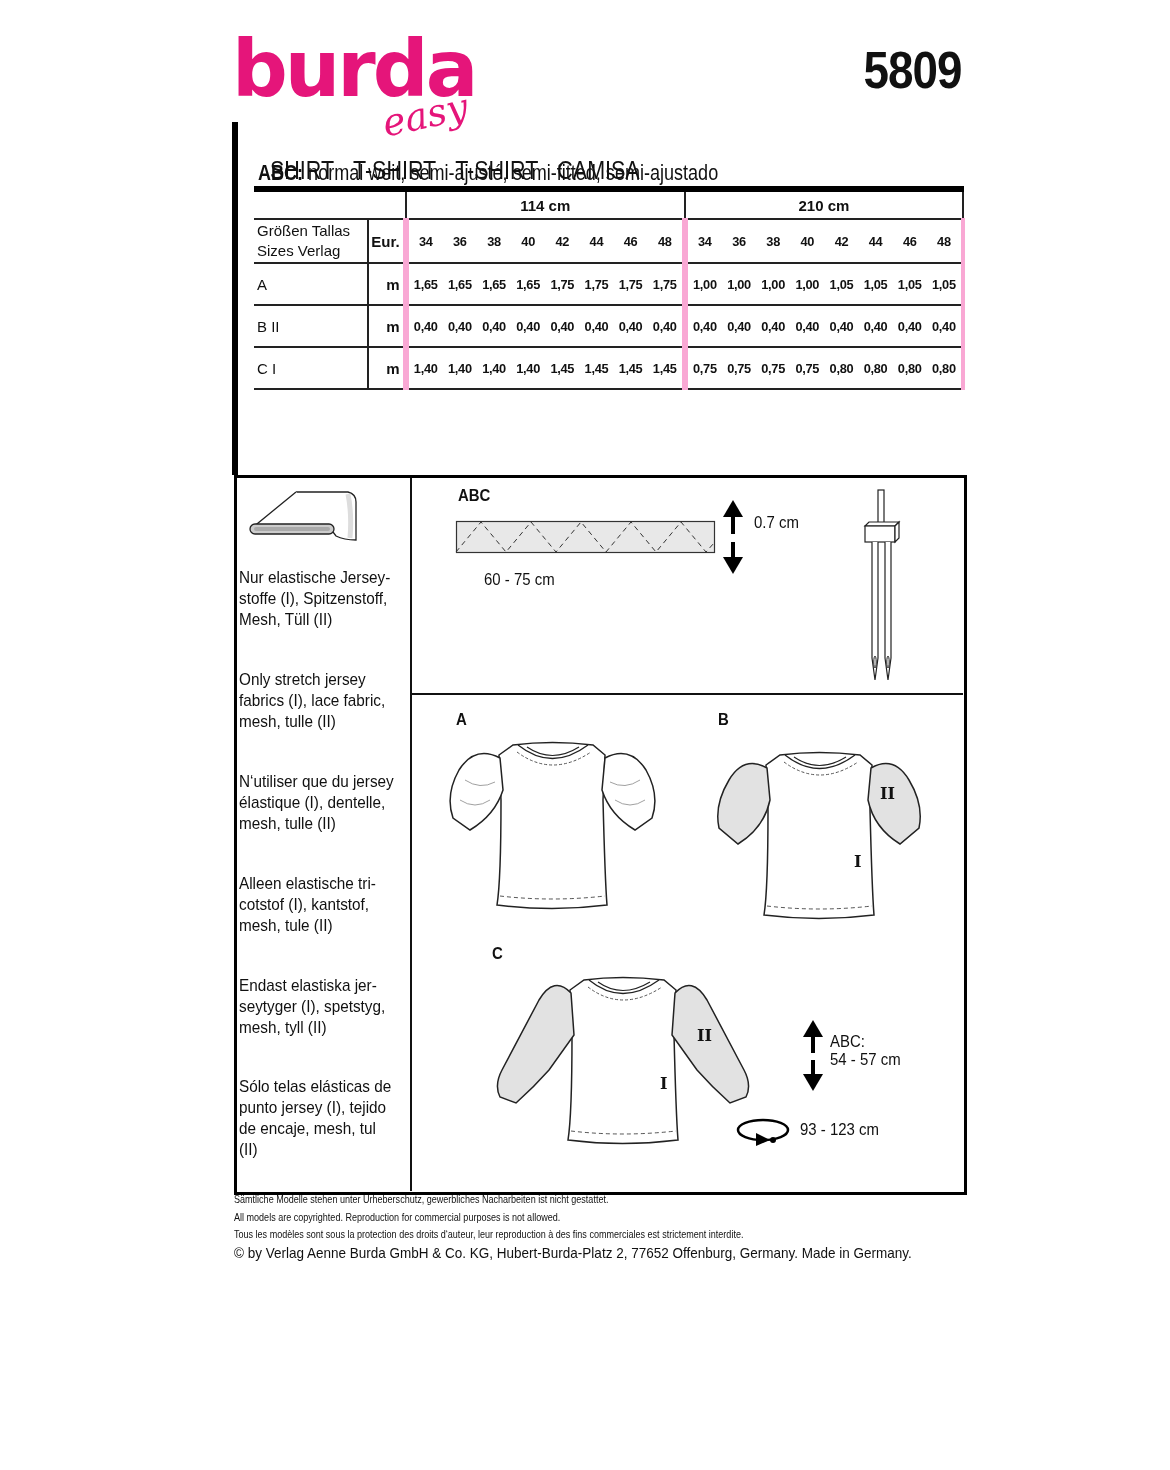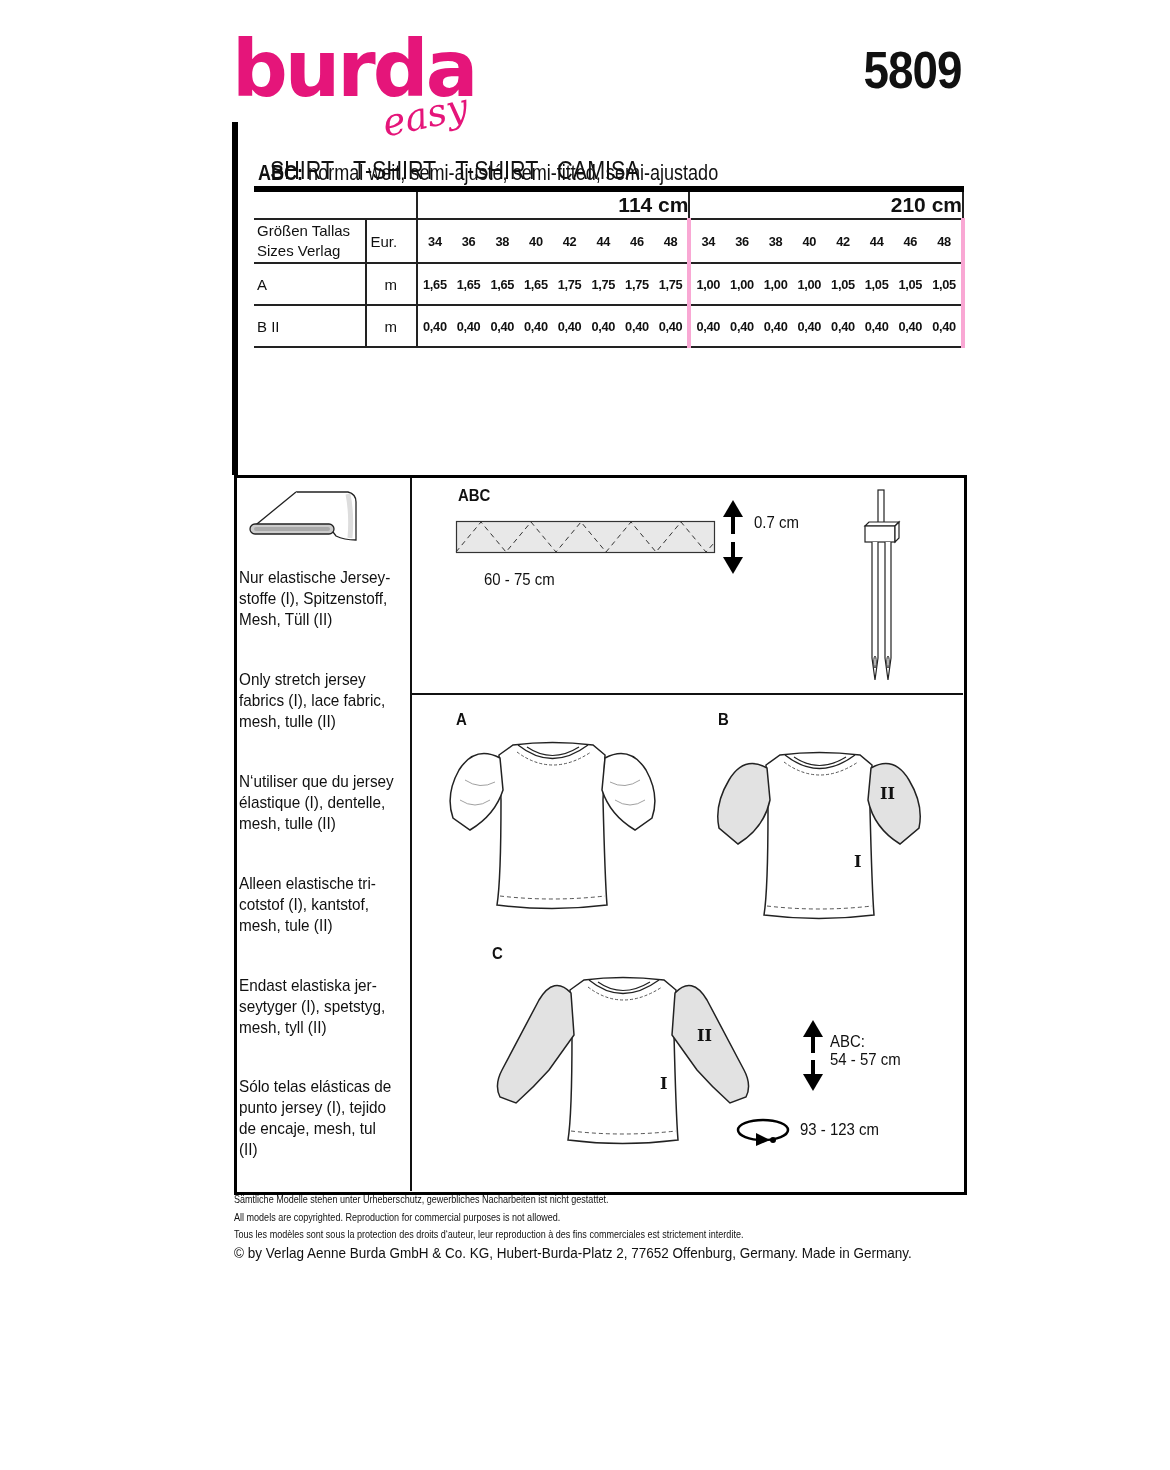--- a/index.html
+++ b/index.html
@@ -19,26 +19,26 @@
        font-family:"Liberation Sans",sans-serif;}
   .title span{margin-right:22px;}
   .fit{left:258px;top:160px;font-size:22px;transform:scaleX(0.82);transform-origin:left;white-space:nowrap;}
   .fit b{font-weight:bold;}
 
   
   table.yard{position:absolute;left:254px;top:186px;width:711px;border-collapse:collapse;
        border-top:6px solid #000;}
   table.yard td{border:2px solid #222;padding:0;text-align:center;font-size:13.5px;font-weight:bold;
        font-family:"Liberation Sans",sans-serif;height:40px;}
-  table.yard tr.hdr1 td{height:26px;font-size:21px;text-align:right;}
+  table.yard tr.hdr1 td{height:26px;font-size:15px;}
   table.yard tr.hdr2 td{height:42px;}
   table.yard td.rowlbl{text-align:left;padding-left:3px;font-weight:normal;font-size:15px;width:110px;border-left:none;}
-  table.yard td.unit{text-align:right;padding-right:19px;font-weight:normal;font-size:15px;width:30px;}
+  table.yard td.unit{text-align:right;padding-right:3px;font-weight:bold;font-size:15px;width:30px;}
   table.yard td.val{border-left:none;border-right:none;width:34px;font-size:12.8px;letter-spacing:-0.3px;}
-  table.yard td.val.first{border-left:2px solid #f9a8d4;}
+  table.yard td.val.first{border-left:6px solid #f9a8d4;}
   table.yard td.val.last{border-right:4px solid #f9a8d4;}
   table.yard td.szlbl{text-align:left;padding-left:3px;font-weight:normal;font-size:15px;line-height:20px;
        border-left:none;}
   table.yard tr.hdr1 td.empty{border-left:none;border-bottom:2px solid #222;}
   table.yard td.size{border-left:none;border-right:none;}
 
   
   .frame{left:234px;top:475px;width:727px;height:714px;border:3px solid #000;box-sizing:content-box;}
   .divider-v{left:410px;top:478px;width:2px;height:713px;background:#111;}
   .divider-h{left:412px;top:693px;width:551px;height:2px;background:#111;}
@@ -129,20 +129,40 @@
         <td class="val last">0,40</td>
         <td class="val first">0,40</td>
         <td class="val">0,40</td>
         <td class="val">0,40</td>
         <td class="val">0,40</td>
         <td class="val">0,40</td>
         <td class="val">0,40</td>
         <td class="val">0,40</td>
         <td class="val last">0,40</td>
       </tr>
+      <tr>
+        <td class="rowlbl">C I</td>
+        <td class="unit">m</td>
+        <td class="val first">1,40</td>
+        <td class="val">1,40</td>
+        <td class="val">1,40</td>
+        <td class="val">1,40</td>
+        <td class="val">1,45</td>
+        <td class="val">1,45</td>
+        <td class="val">1,45</td>
+        <td class="val last">1,45</td>
+        <td class="val first">0,75</td>
+        <td class="val">0,75</td>
+        <td class="val">0,75</td>
+        <td class="val">0,75</td>
+        <td class="val">0,80</td>
+        <td class="val">0,80</td>
+        <td class="val">0,80</td>
+        <td class="val last">0,80</td>
+      </tr>
     </tbody>
 </table>
 
 <div class="abs frame"></div>
 <div class="abs divider-v"></div>
 <div class="abs divider-h"></div>
 
 <svg style="left:244px;top:484px;width:120px;height:60px;" viewBox="0 0 120 60">
   <path d="M52 8 L104 8 Q112 10 112 18 L112 56 Q100 56 92 52 L86 44" fill="#fff" stroke="#222" stroke-width="1.3"></path>
   <path d="M104 10 Q108 30 106 54" fill="none" stroke="#ddd" stroke-width="5"></path>

